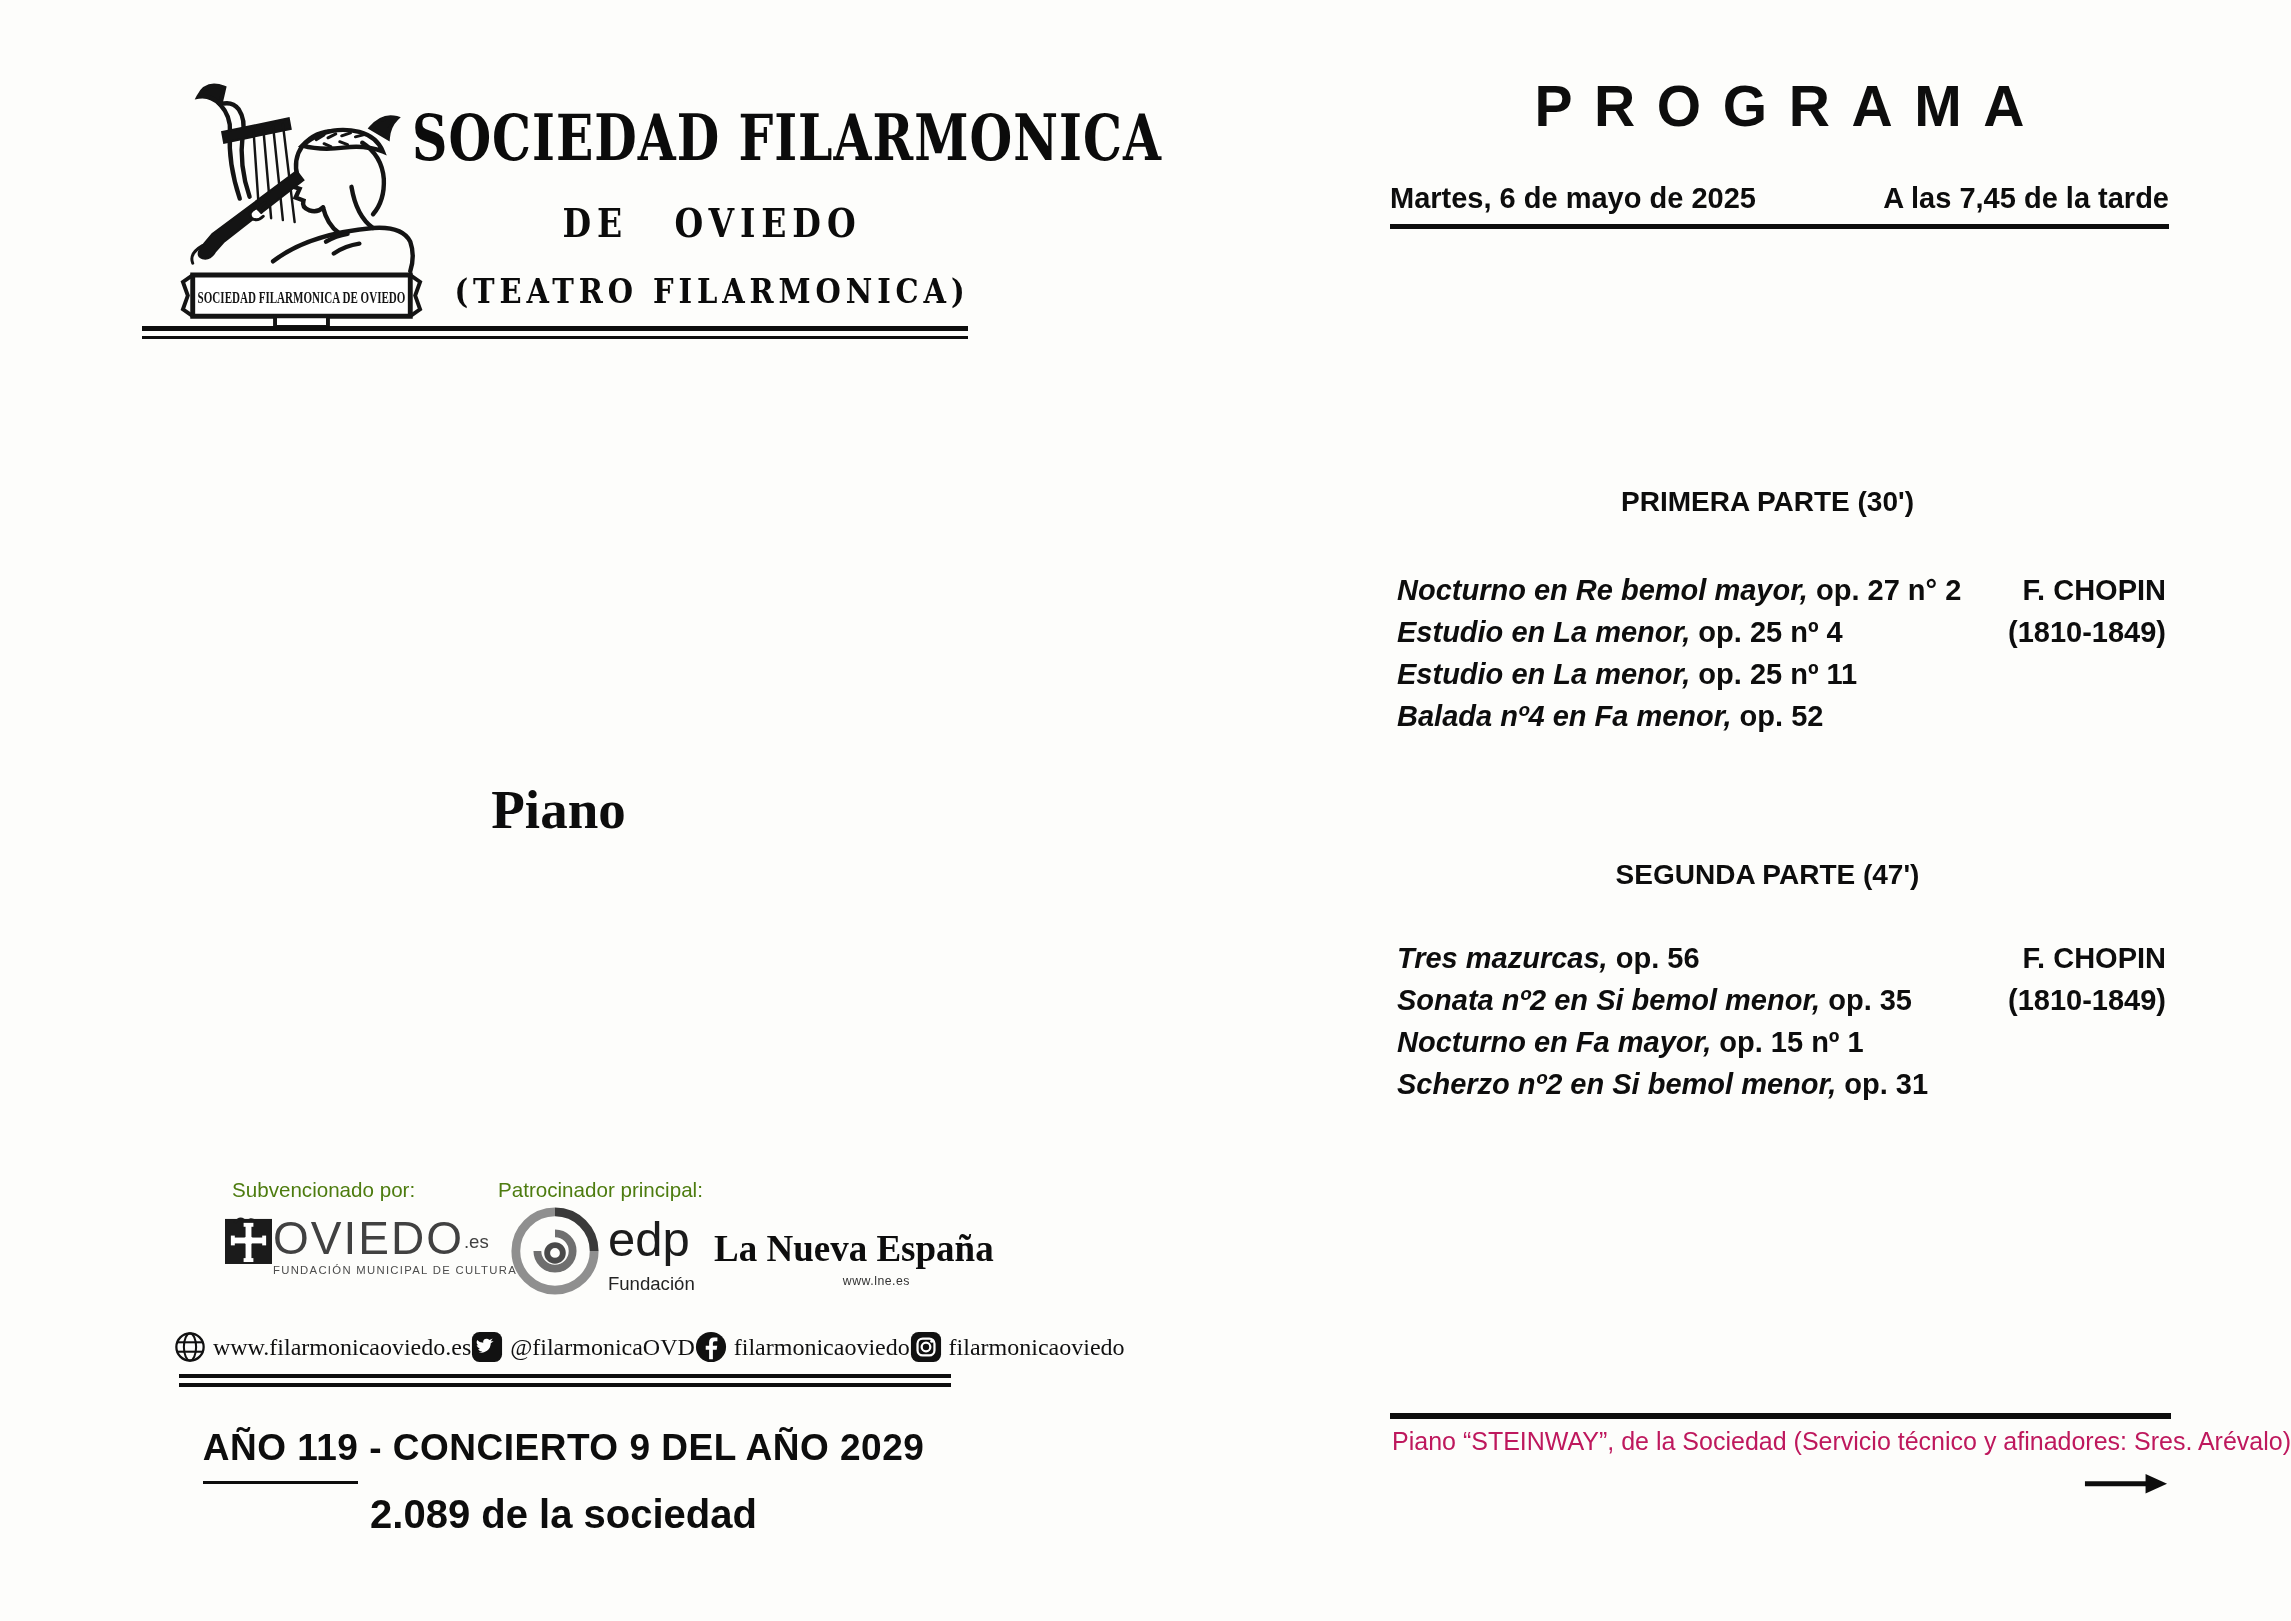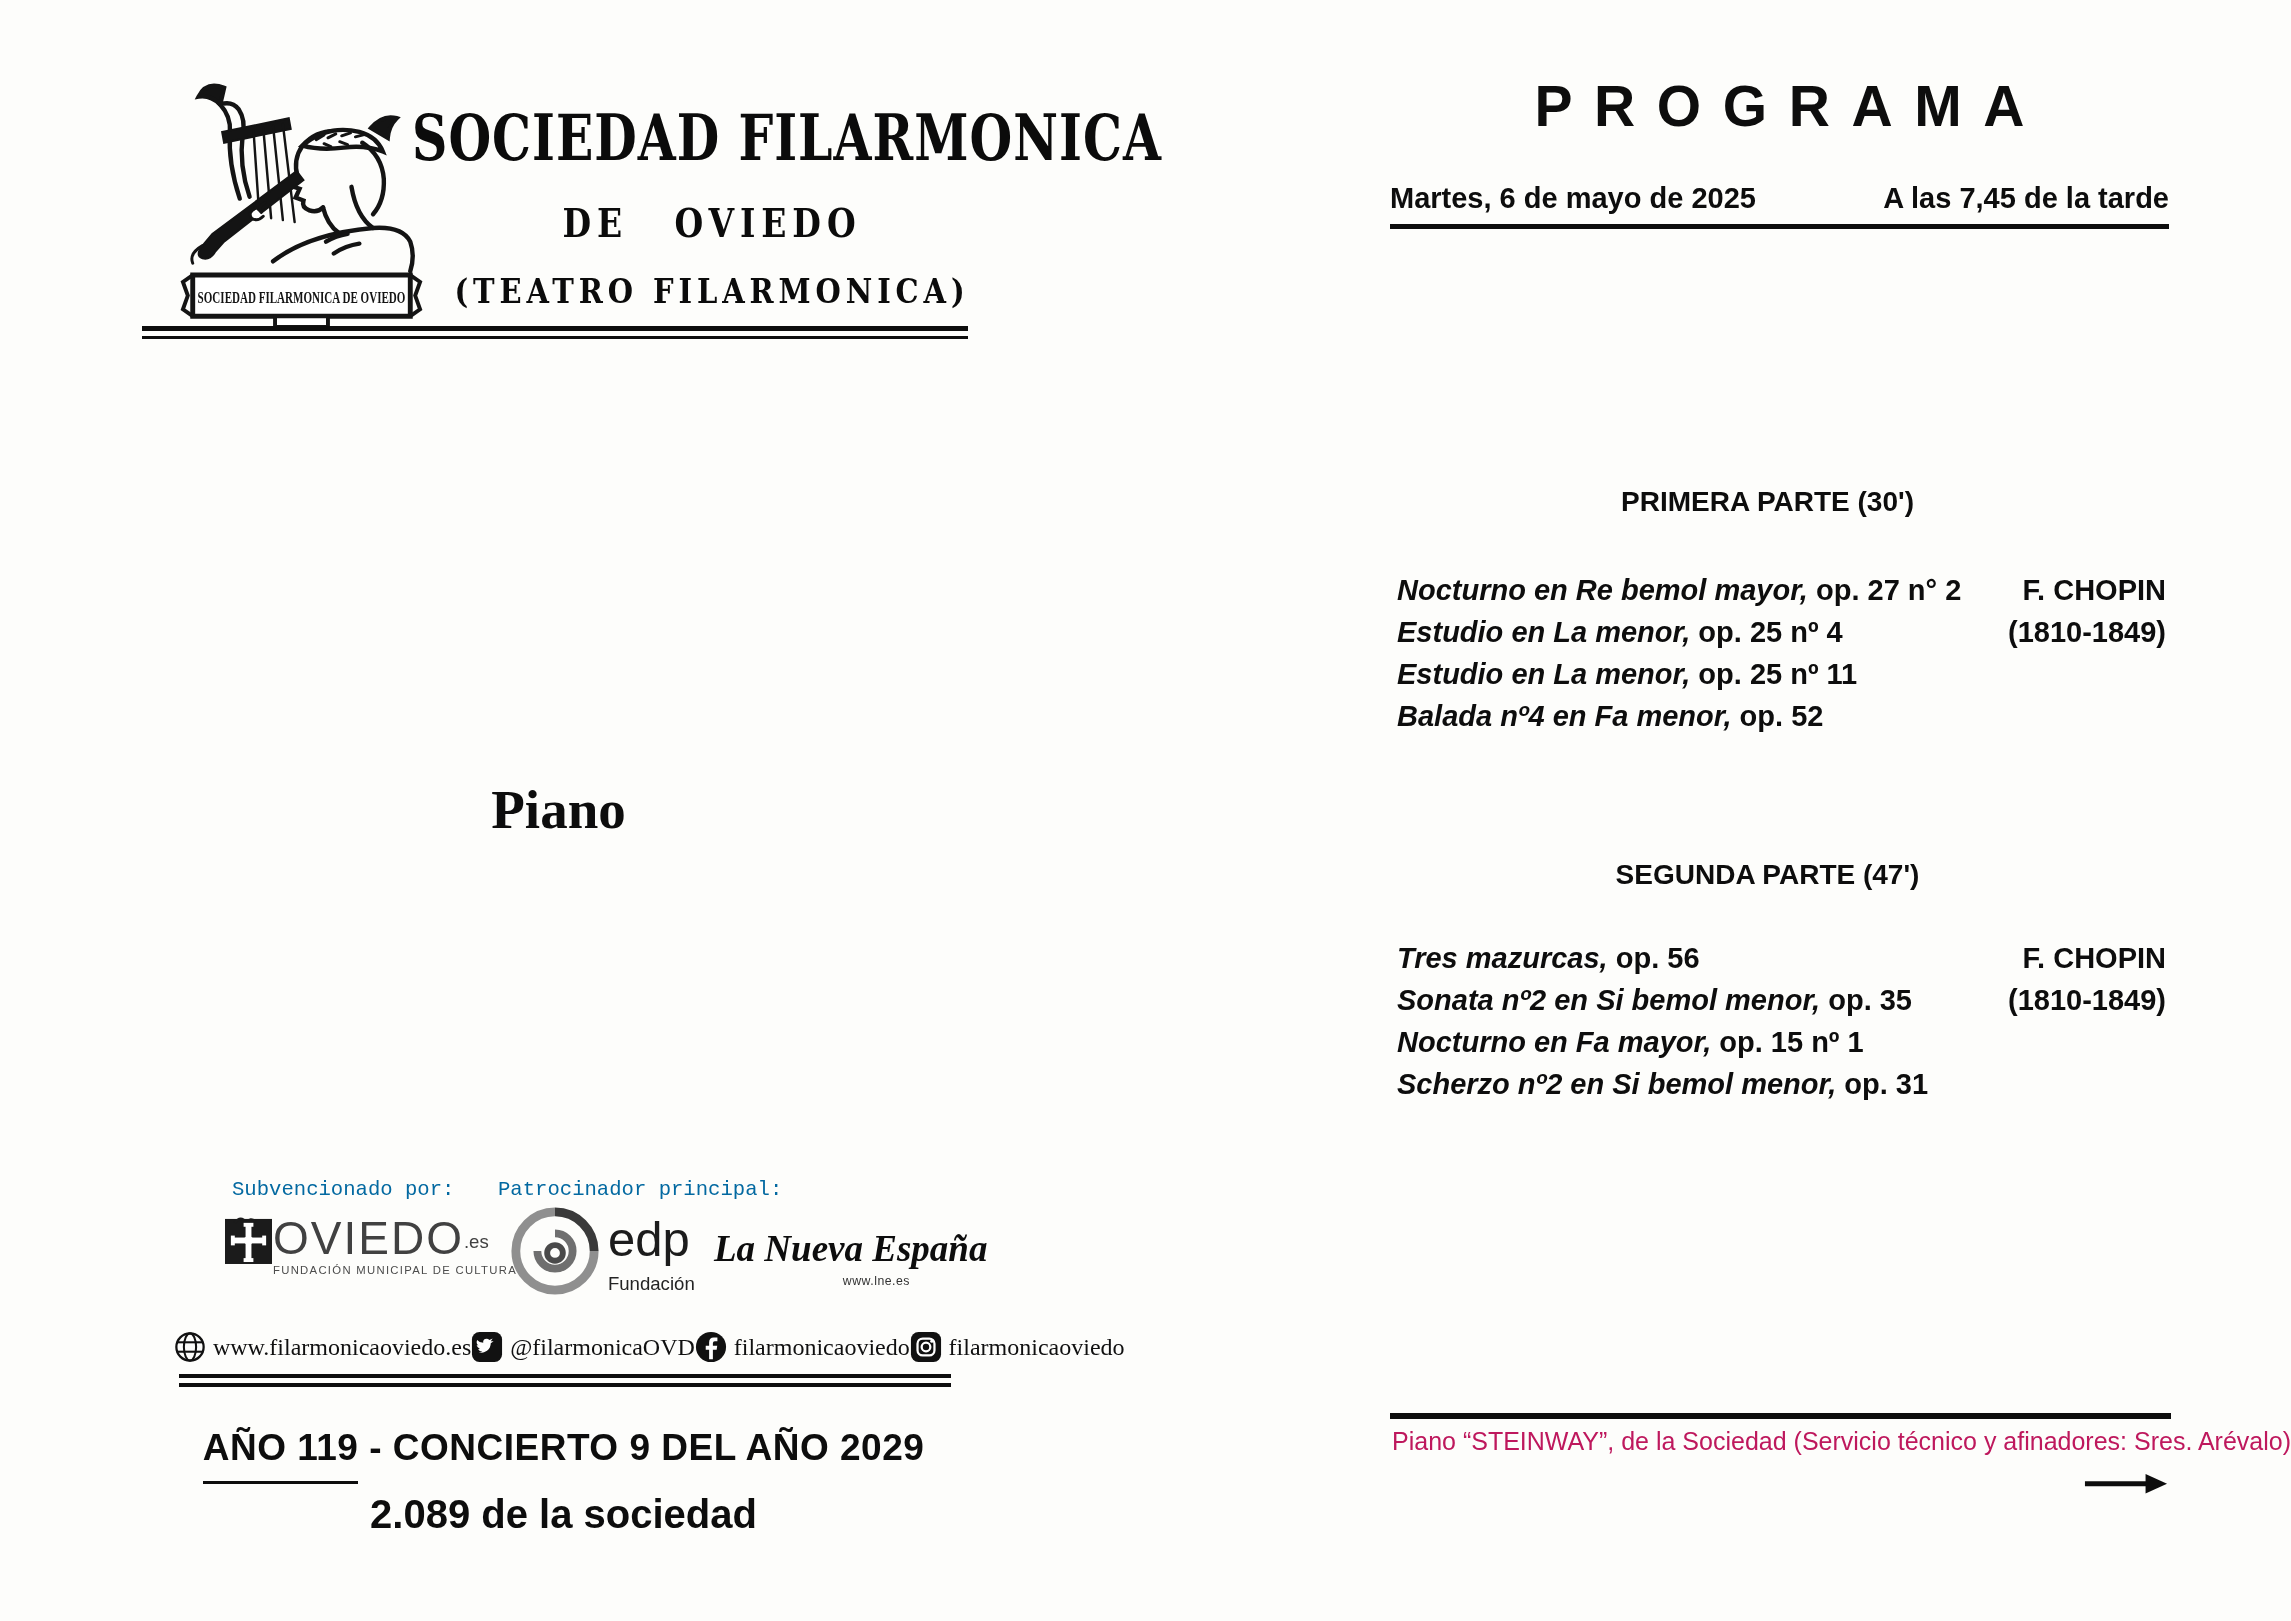--- a/index.html
+++ b/index.html
@@ -29,39 +29,39 @@
   .rule-double .r2{height:2.9px;background:#0d0d0d;margin-top:4.9px;}
   .head-rule{left:142px;top:326px;width:826px;}
   .foot-rule{left:179px;top:1374px;width:772px;}
   .foot-rule .r1{height:3.9px;}.foot-rule .r2{height:3.9px;}
 
   .artist-name{position:absolute;left:49px;top:645px;width:1019px;text-align:center;
                font-family:"Liberation Serif",serif;font-weight:bold;font-size:110px;letter-spacing:1px;white-space:nowrap;}
   .artist-instr{position:absolute;left:49px;top:778px;width:1019px;text-align:center;
                 font-family:"Liberation Serif",serif;font-weight:bold;font-size:55px;}
 
-  .sponsor-label{position:absolute;font-family:Liberation Mono, monospace;font-size:20.6px;color:#0369a1;}
+  .sponsor-label{position:absolute;font-family:Liberation Sans, sans-serif;font-size:20.6px;color:#4d7c0f;}
   .label-subv{left:232px;top:1178px;}
   .label-patr{left:498px;top:1178px;}
 
   .oviedo-group{position:absolute;left:225px;top:1215px;display:flex;align-items:flex-start;}
   .oviedo-cross{width:47px;height:49px;flex:0 0 auto;}
   .oviedo-text{margin-left:1px;}
   .oviedo-word{font-size:46px;font-weight:400;color:#414141;letter-spacing:2px;line-height:1;}
   .oviedo-es{font-size:18.6px;color:#414141;vertical-align:super;letter-spacing:0;}
   .oviedo-sub{font-size:11.3px;color:#4c4c4c;letter-spacing:1.3px;margin-top:2.9px;white-space:nowrap;}
 
   .edp-group{position:absolute;left:508px;top:1204px;display:flex;align-items:center;}
   .edp-spiral{width:94px;height:94px;flex:0 0 auto;}
   .edp-text{margin-left:5.9px;margin-top:7.8px;}
   .edp-word{font-size:49px;color:#1c1c1c;font-weight:400;line-height:1;}
   .edp-sub{font-size:18.6px;color:#242424;margin-top:9.8px;}
 
   .lne-group{position:absolute;left:714px;top:1227px;width:196px;}
-  .lne-name{font-family:"Liberation Serif",serif;font-style:italic;font-weight:bold;font-size:37px;white-space:nowrap;}
+  .lne-name{font-family:"Liberation Serif",serif;font-weight:bold;font-size:37px;white-space:nowrap;}
   .lne-url{font-size:12.3px;color:#333;text-align:right;margin-top:3.9px;letter-spacing:0.5px;}
 
   .social-row{position:absolute;left:174px;top:1331px;width:781px;display:flex;justify-content:space-between;align-items:center;}
   .social-item{display:flex;align-items:center;}
   .social-item svg{width:32px;height:32px;flex:0 0 auto;}
   .social-item .txt{margin-left:6.9px;font-family:"Liberation Serif",serif;font-size:24px;color:#101010;white-space:nowrap;}
 
   .footer-line1{position:absolute;left:83px;top:1427px;width:961px;text-align:center;
                 font-size:37px;font-weight:bold;letter-spacing:0.5px;}
   .footer-line1 .year{border-bottom:3.9px solid #0d0d0d;padding-bottom:13px;}

